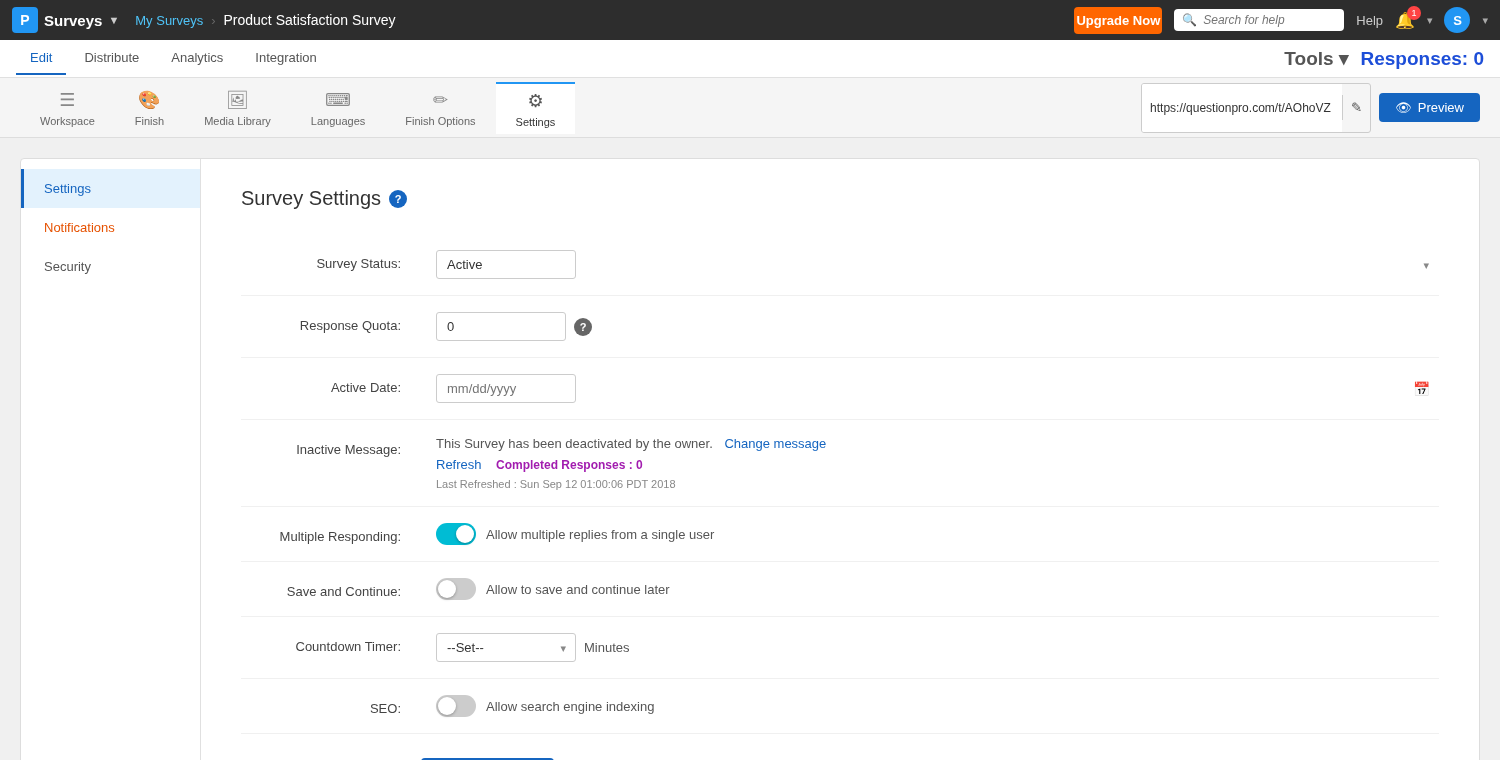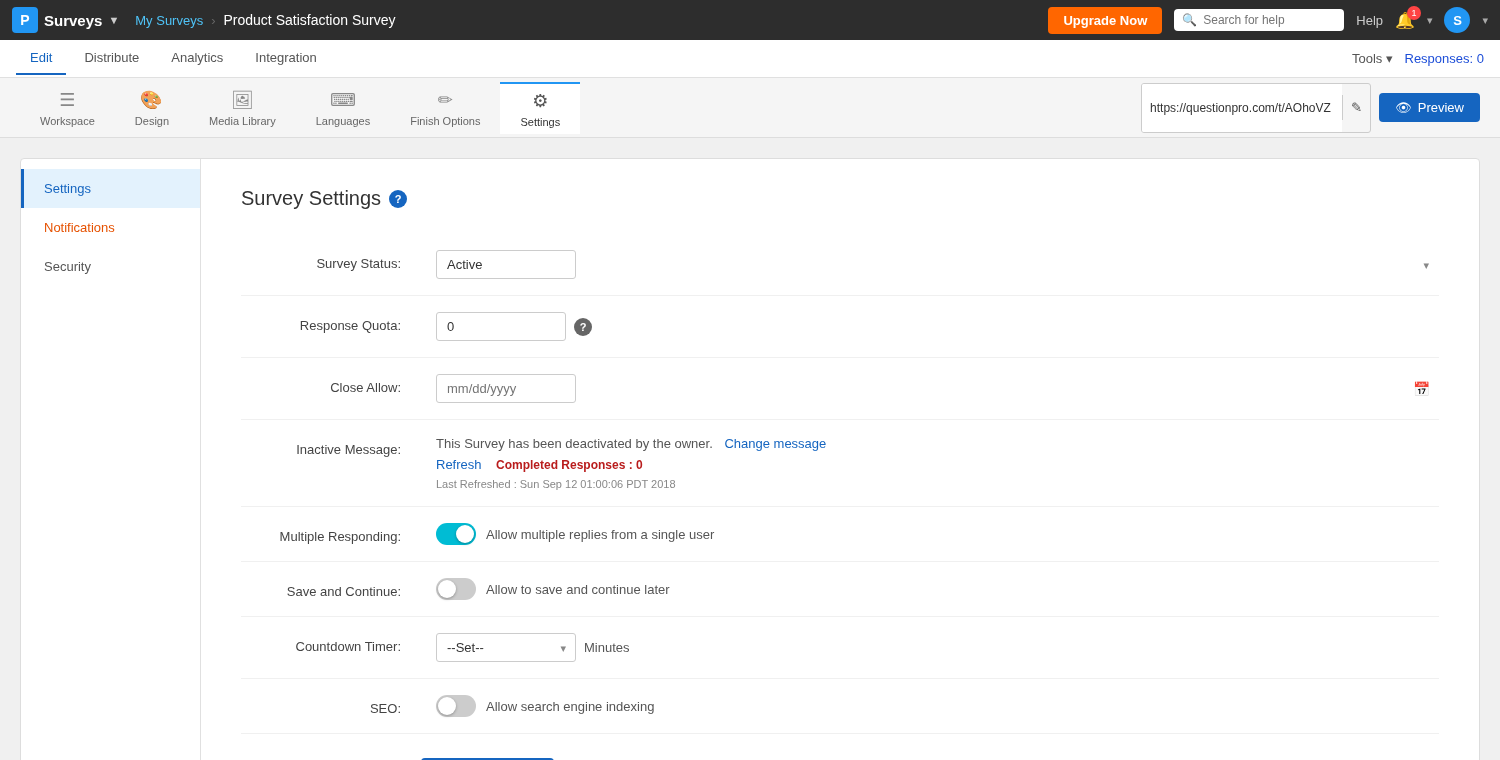--- a/index.html
+++ b/index.html
@@ -53,41 +53,42 @@
     .breadcrumb-current { color: white; font-size: 14px; }
     .top-nav-right {
       display: flex;
       align-items: center;
       gap: 12px;
     }
     .upgrade-btn {
       background: #ff6600;
       color: white;
       border: none;
-      padding: 6px 15px;
+      padding: 6px 2px;
       border-radius: 4px;
       font-size: 13px;
       font-weight: 600;
       cursor: pointer;
     }
     .search-box {
       display: flex;
       align-items: center;
       background: white;
       border-radius: 4px;
       padding: 4px 8px;
       gap: 6px;
       width: 170px;
     }
     .search-box input {
       border: none;
       outline: none;
       font-size: 12px;
       width: 100%;
       color: #14532d;
+      font-style: italic;
     }
     .search-icon-sm { color: #999; font-size: 12px; }
     .help-text { color: #ccc; font-size: 13px; cursor: pointer; }
     .notif-bell {
       color: #ccc;
       font-size: 16px;
       cursor: pointer;
       position: relative;
     }
     .notif-badge {
@@ -131,21 +132,22 @@
       color: #1565c0;
       border-bottom: 2px solid #1565c0;
       font-weight: 500;
     }
     .nav-right-tools {
       margin-left: auto;
       display: flex;
       align-items: center;
       gap: 12px;
       color: #555;
-      font-size: 13px;
+      font-size: 19px;
+      font-weight: bold;
     }
     .tools-link { cursor: pointer; color: #555; }
     .responses-count { color: #1d4ed8; }
 
     
     .toolbar {
       background: #f5f5f5;
       height: 60px;
       display: flex;
       align-items: center;
@@ -352,21 +354,21 @@
       cursor: pointer;
     }
     .inactive-message-row {
       display: flex;
       flex-direction: column;
       gap: 6px;
     }
     .message-text { font-size: 13px; color: #555; }
     .change-msg-link { color: #1565c0; text-decoration: none; cursor: pointer; margin-left: 8px; }
     .refresh-link { color: #1565c0; text-decoration: none; cursor: pointer; font-size: 13px; }
-    .completed-info { font-size: 12px; color: #b91c1c; }
+    .completed-info { font-size: 12px; color: #a21caf; }
     .last-refreshed { font-size: 11px; color: #888; }
 
     
     .toggle-wrap {
       display: flex;
       align-items: center;
       gap: 10px;
     }
     .toggle {
       position: relative;
@@ -460,21 +462,21 @@
   </div>
 </div>
 
 <div class="toolbar">
   <div class="toolbar-item">
     <span class="icon">☰</span>
     <span>Workspace</span>
   </div>
   <div class="toolbar-item">
     <span class="icon">🎨</span>
-    <span>Design</span>
+    <span>Finish</span>
   </div>
   <div class="toolbar-item">
     <span class="icon">🖼</span>
     <span>Media Library</span>
   </div>
   <div class="toolbar-item">
     <span class="icon">⌨</span>
     <span>Languages</span>
   </div>
   <div class="toolbar-item">
@@ -530,21 +532,21 @@
         <div class="form-label">Response Quota:</div>
         <div class="form-control-wrap">
           <div class="input-with-help">
             <input class="form-input" type="text" value="0" style="">
             <span class="help-circle" style="background:#666;">?</span>
           </div>
         </div>
       </div>
 
       <div class="form-row">
-        <div class="form-label">Close Allow:</div>
+        <div class="form-label">Active Date:</div>
         <div class="form-control-wrap">
           <div class="date-input-wrap">
             <input class="date-input" type="text" placeholder="mm/dd/yyyy" style="">
             <span class="calendar-icon">📅</span>
           </div>
         </div>
       </div>
 
       <div class="form-row">
         <div class="form-label">Inactive Message:</div>

